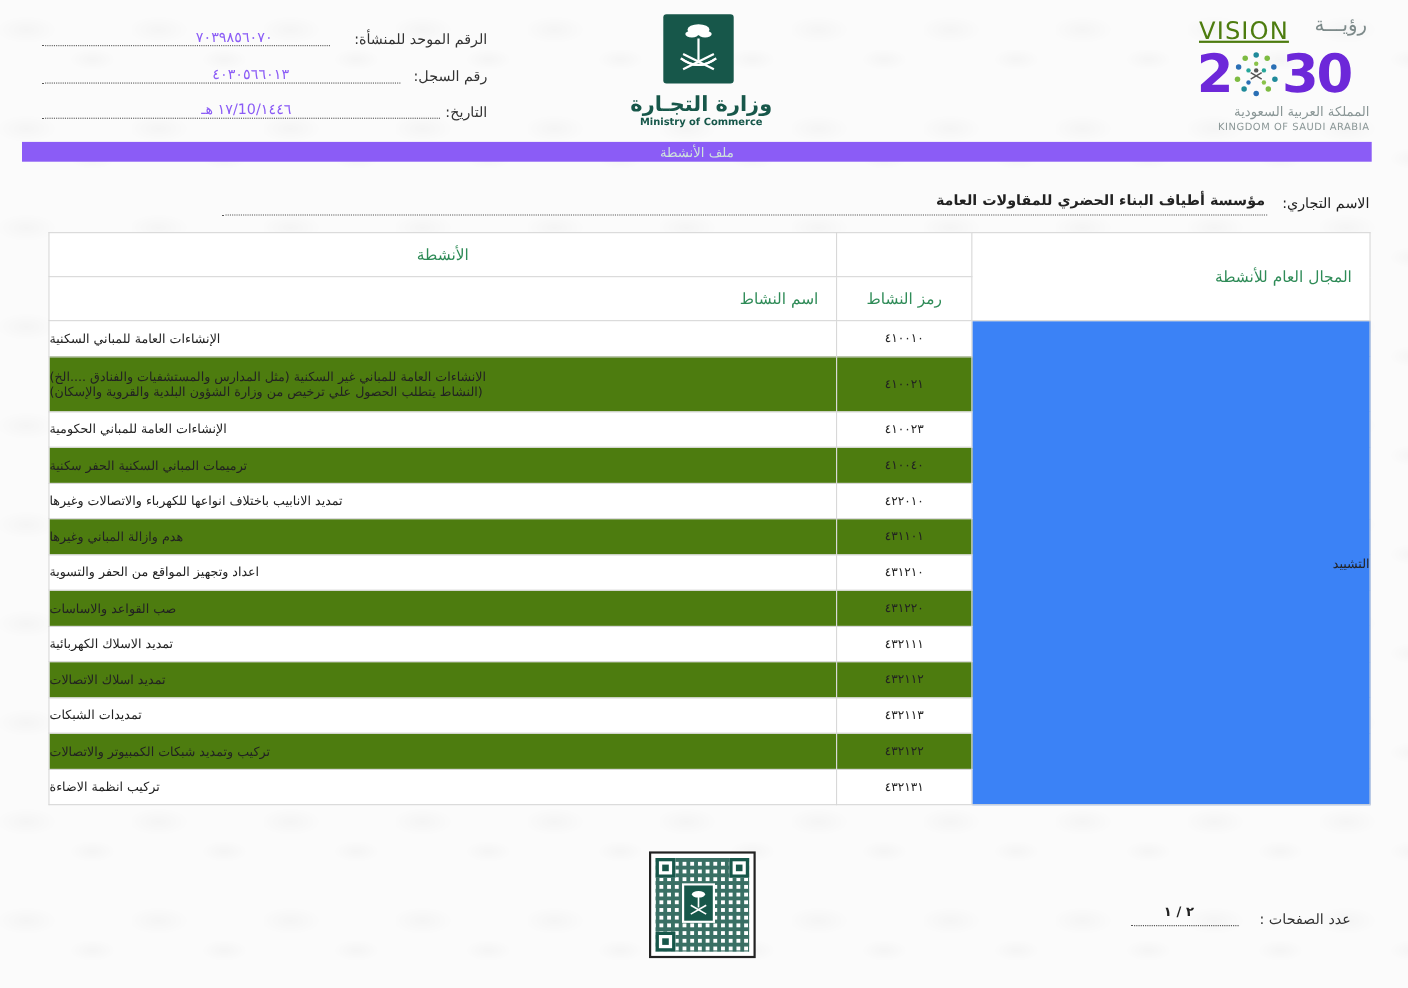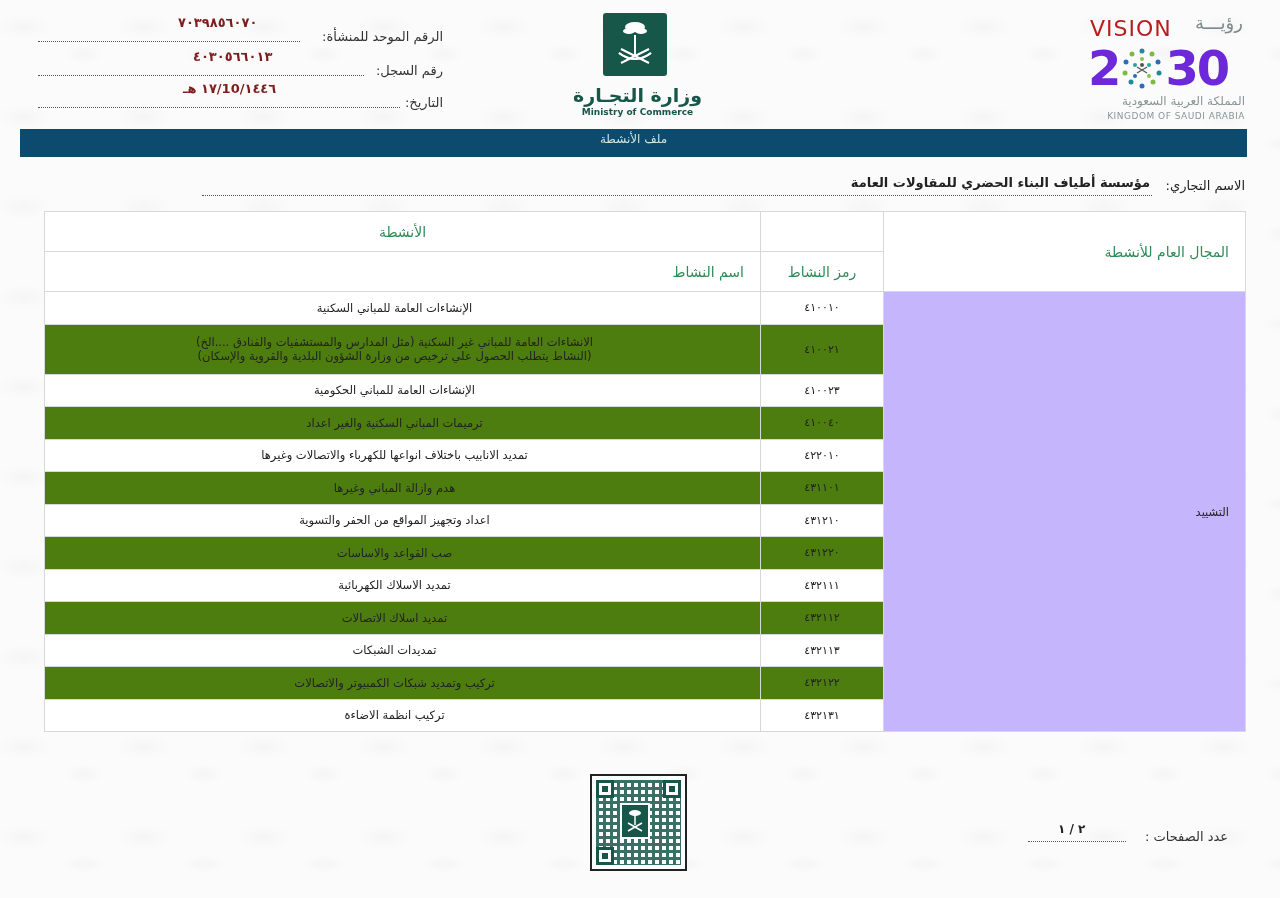--- a/index.html
+++ b/index.html
@@ -11,51 +11,51 @@
     position:relative;
     background-image:
       radial-gradient(ellipse 40px 18px at 20% 30%, rgba(0,0,0,0.025), transparent 70%),
       radial-gradient(ellipse 30px 14px at 70% 60%, rgba(0,0,0,0.025), transparent 70%);
     background-size:120px 90px;
   }
   
   .field{position:absolute;left:38px;width:405px;height:24px;direction:rtl;}
   .field .lbl{position:absolute;right:0;bottom:2px;font-size:13px;color:#333;white-space:nowrap;}
   .field .dots{position:absolute;left:0;bottom:4px;border-bottom:1px dotted #555;}
-  .field .val{position:absolute;bottom:16px;font-size:13px;font-weight:bold;color:#7f1d1d;white-space:nowrap;letter-spacing:1px;}
+  .field .val{position:absolute;bottom:4px;font-size:13px;font-weight:normal;color:#8b5cf6;white-space:nowrap;letter-spacing:1px;}
   
   .moc-emblem{position:absolute;left:603px;top:13px;width:64px;height:63px;background:#17574a;border-radius:3px;}
   .moc-ar{position:absolute;left:570px;top:84px;width:135px;text-align:center;font-size:19px;font-weight:bold;color:#17574a;direction:rtl;}
   .moc-en{position:absolute;left:570px;top:107px;width:135px;text-align:center;font-size:9px;font-weight:bold;color:#17574a;}
-  .vision-txt{position:absolute;left:1090px;top:16px;font-size:22px;color:#b91c1c;letter-spacing:1px;}
+  .vision-txt{position:absolute;left:1090px;top:16px;font-size:22px;color:#4d7c0f;letter-spacing:1px;text-decoration:underline;}
   .vision-ar{position:absolute;left:1195px;top:12px;font-size:18px;color:#7d8a8a;}
   .vision-2030{position:absolute;left:1088px;top:40px;font-size:48px;font-weight:bold;color:#6d28d9;letter-spacing:-2px;}
   .vision-2030 .mid{display:inline-block;width:46px;}
   .ksa-ar{position:absolute;left:1090px;top:94px;width:155px;text-align:right;font-size:12px;color:#8a9696;direction:rtl;}
   .ksa-en{position:absolute;left:1090px;top:111px;width:155px;text-align:right;font-size:9px;color:#8a9696;letter-spacing:0.5px;}
   
-  .banner{position:absolute;left:20px;top:129px;width:1227px;height:28px;background:#0c4a6e;}
+  .banner{position:absolute;left:20px;top:129px;width:1227px;height:18px;background:#8b5cf6;}
   .banner span{position:absolute;left:0;right:0;top:3px;text-align:center;font-size:12px;color:#cfe3dc;direction:rtl;}
   
   .trade{position:absolute;left:202px;top:172px;width:1043px;height:24px;direction:rtl;}
   .trade .lbl{position:absolute;right:0;top:6px;font-size:13px;}
   .trade .val{position:absolute;right:95px;top:3px;font-size:13px;font-weight:bold;}
   .trade .dots{position:absolute;left:0;right:93px;bottom:0;border-bottom:1px dotted #555;}
   
   table{position:absolute;left:44px;top:211px;width:1202px;border-collapse:collapse;direction:rtl;background:#fff;}
   td,th{border:1.5px solid #d8d8d8;font-weight:normal;}
   th{color:#2e8b57;font-size:14px;font-weight:normal;height:40px;}
   th.domain{width:362px;text-align:right;padding-right:16px;}
   th.code{width:123px;text-align:center;}
   th.name-h{text-align:right;padding-right:16px;}
   th.acts{text-align:center;}
   td{font-size:11.5px;color:#222;height:32.5px;}
   td.c{text-align:center;letter-spacing:1px;font-size:11px;}
-  td.n{text-align:center;padding-right:16px;line-height:14px;}
-  td.dom{text-align:right;padding-right:16px;font-size:11.5px;background:#c4b5fd;}
+  td.n{text-align:left;padding-right:16px;line-height:14px;}
+  td.dom{text-align:right;font-size:11.5px;background:#3b82f6;}
   tr.alt td.c, tr.alt td.n{background:#4d7c0f;}
   
   .qr{position:absolute;left:590px;top:774px;width:97px;height:97px;border:2px solid #222;background:#fff;padding:4px;}
   .qr-grid{width:100%;height:100%;position:relative;
     background-image:
       linear-gradient(90deg,#17574a 50%,transparent 50%),
       linear-gradient(#17574a 50%,transparent 50%);
     background-size:7px 9px,9px 7px;opacity:0.85;}
   .qr-fp{position:absolute;width:18px;height:18px;border:3px solid #17574a;background:#fff;}
   .qr-fp::after{content:"";position:absolute;left:3px;top:3px;width:6px;height:6px;background:#17574a;}
@@ -164,21 +164,21 @@
       <div>الانشاءات العامة للمباني غير السكنية (مثل المدارس والمستشفيات والفنادق ....الخ)</div>
       <div>(النشاط يتطلب الحصول علي ترخيص من وزارة الشؤون البلدية والقروية والإسكان)</div>
     </td>
   </tr>
   <tr>
     <td class="c">٤١٠٠٢٣</td>
     <td class="n">الإنشاءات العامة للمباني الحكومية</td>
   </tr>
   <tr class="alt">
     <td class="c">٤١٠٠٤٠</td>
-    <td class="n">ترميمات المباني السكنية والغير اعداد</td>
+    <td class="n">ترميمات المباني السكنية الحفر سكنية</td>
   </tr>
   <tr>
     <td class="c">٤٢٢٠١٠</td>
     <td class="n">تمديد الانابيب باختلاف انواعها للكهرباء والاتصالات وغيرها</td>
   </tr>
   <tr class="alt">
     <td class="c">٤٣١١٠١</td>
     <td class="n">هدم وازالة المباني وغيرها</td>
   </tr>
   <tr>

